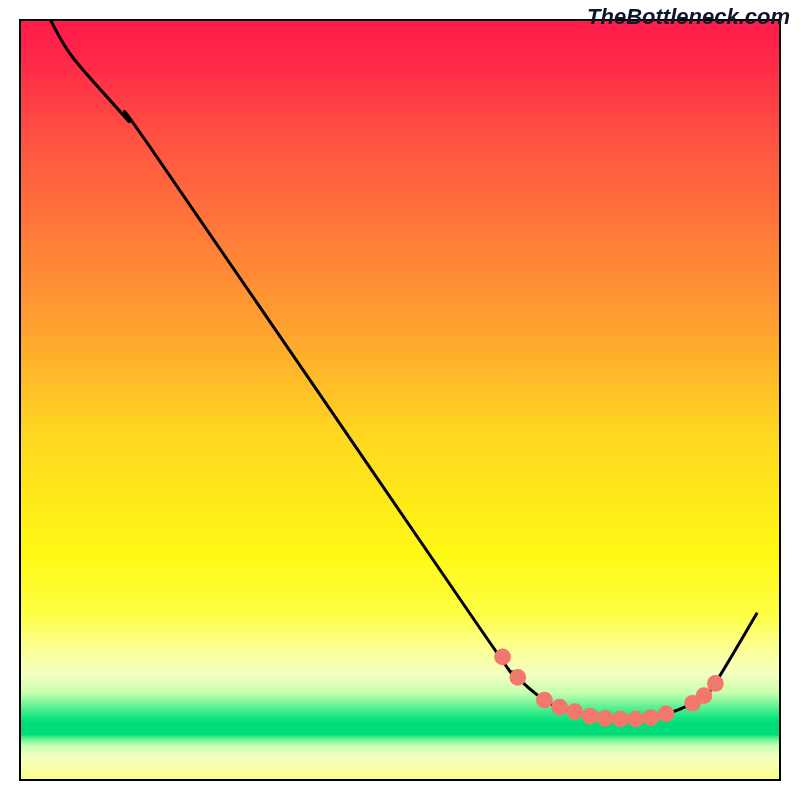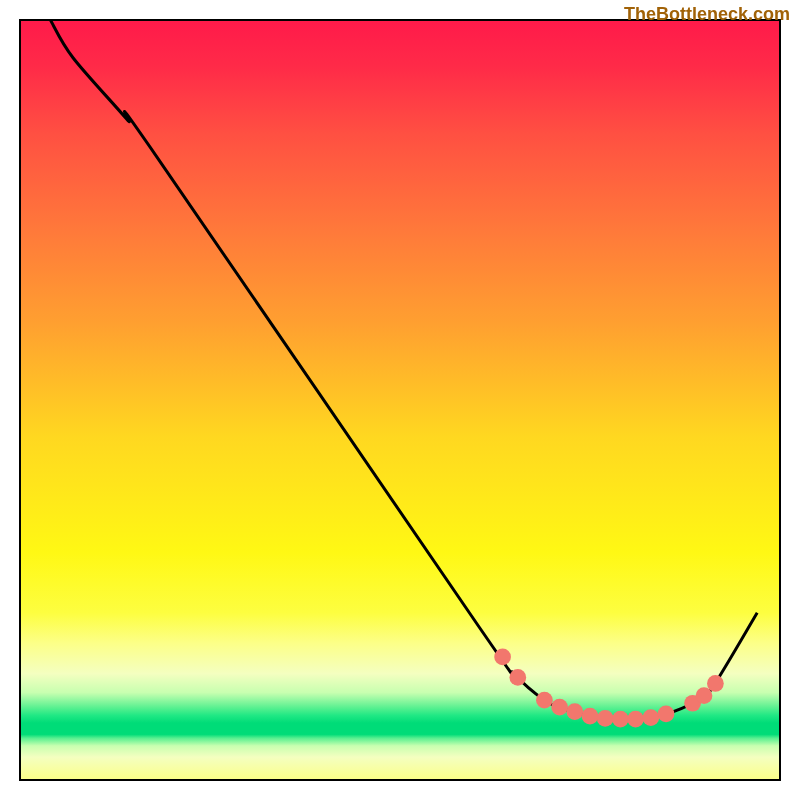--- a/index.html
+++ b/index.html
@@ -15,25 +15,26 @@
     position: absolute;
     left: 0;
     top: 0;
     width: 800px;
     height: 800px;
   }
   .watermark {
     position: absolute;
     top: 4px;
     right: 10px;
-    font-size: 18px;
+    font-size: 22px;
     font-weight: 600;
-    color: #a16207;
+    color: #0f172a;
     font-family: Arial, sans-serif;
     z-index: 10;
+    font-style: italic;
   }
   svg { display: block; }
 </style>
 </head>
 <body>
 
 <div class="chart-container">
   <svg id="chart-svg" width="800" height="800" viewBox="0 0 800 800">
     <defs>
       <linearGradient id="bg-grad" x1="0" y1="0" x2="0" y2="1">

